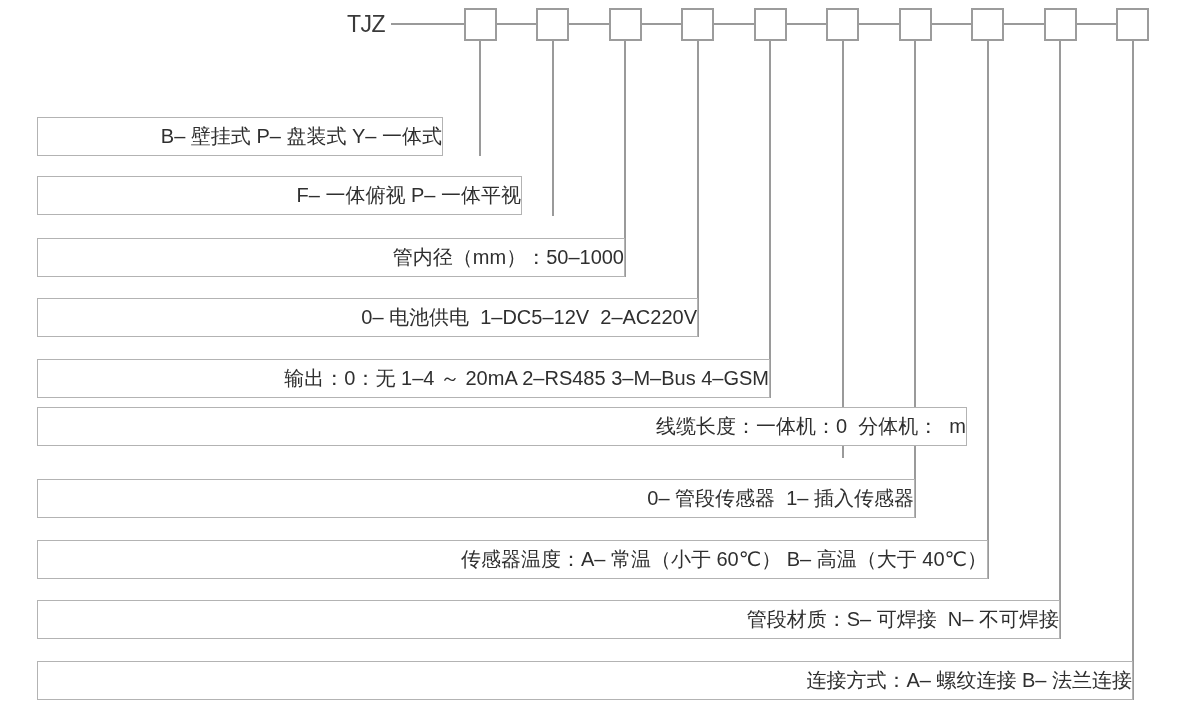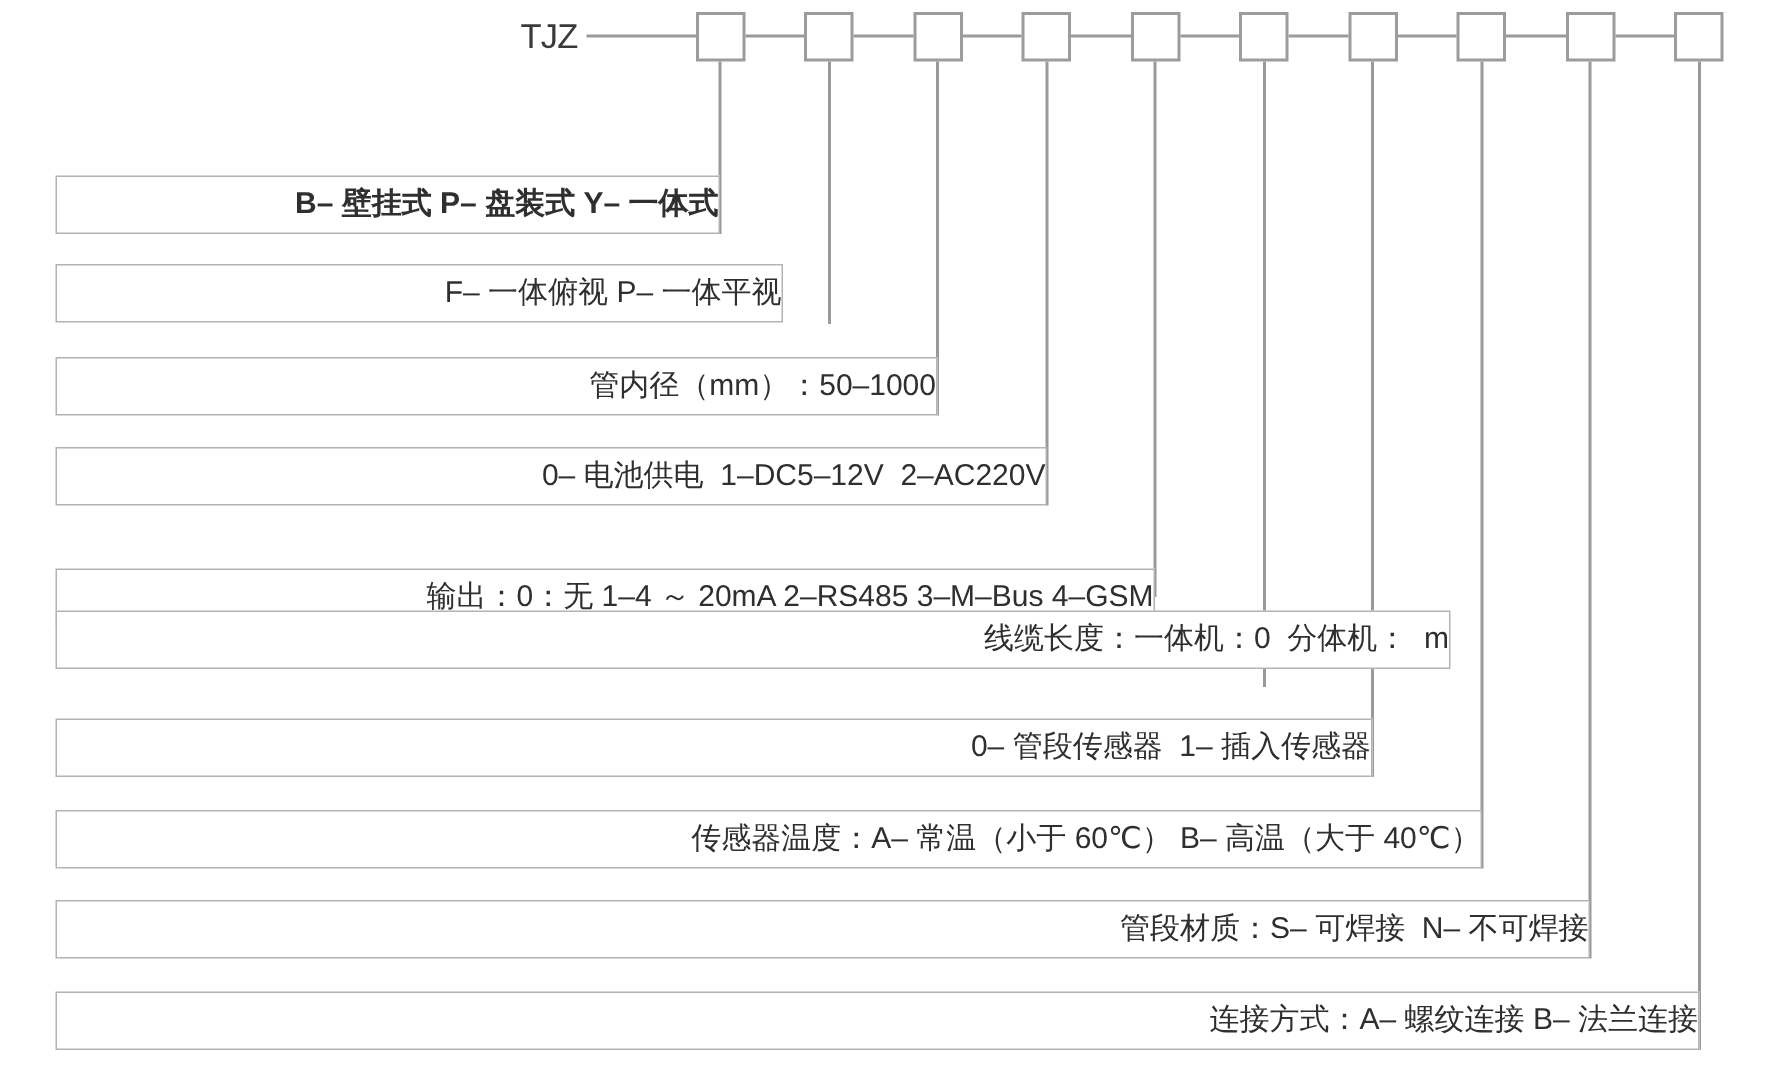--- a/index.html
+++ b/index.html
@@ -64,41 +64,41 @@
     white-space: pre;
   }
 </style>
 </head>
 <body>
 
 <div id="stage">
   <span class="prefix-label" style="color: rgb(58, 58, 58);">TJZ</span>
 <div class="trunk-line" style="width: 742px; background: rgb(154, 154, 154);"></div>
     <div class="v-connector" style="left: 479px; height: 116px; background: rgb(154, 154, 154);"></div>
-    <div class="option-row" style="top: 117px; width: 443px; border: 1.5px solid rgb(179, 179, 179); font-weight: bold;">
+    <div class="option-row" style="top: 117px; width: 406px; border: 1.5px solid rgb(179, 179, 179);">
       <span style="color: rgb(47, 47, 47);">B– 壁挂式 P– 盘装式 Y– 一体式</span>
     </div>
     <div class="code-box" style="left: 464px; border: 2px solid rgb(156, 156, 156);"></div>
     <div class="v-connector" style="left: 552px; height: 176px; background: rgb(154, 154, 154);"></div>
     <div class="option-row" style="top: 176px; width: 485px; border: 1.5px solid rgb(179, 179, 179);">
       <span style="color: rgb(47, 47, 47);">F– 一体俯视 P– 一体平视</span>
     </div>
     <div class="code-box" style="left: 536px; border: 2px solid rgb(156, 156, 156);"></div>
     <div class="v-connector" style="left: 624px; height: 237px; background: rgb(154, 154, 154);"></div>
     <div class="option-row" style="top: 238px; width: 588px; border: 1.5px solid rgb(179, 179, 179);">
       <span style="color: rgb(47, 47, 47);">管内径（mm）：50–1000</span>
     </div>
     <div class="code-box" style="left: 609px; border: 2px solid rgb(156, 156, 156);"></div>
     <div class="v-connector" style="left: 697px; height: 297px; background: rgb(154, 154, 154);"></div>
     <div class="option-row" style="top: 298px; width: 661px; border: 1.5px solid rgb(179, 179, 179);">
       <span style="color: rgb(47, 47, 47);">0– 电池供电  1–DC5–12V  2–AC220V</span>
     </div>
     <div class="code-box" style="left: 681px; border: 2px solid rgb(156, 156, 156);"></div>
     <div class="v-connector" style="left: 769px; height: 358px; background: rgb(154, 154, 154);"></div>
-    <div class="option-row" style="top: 359px; width: 733px; border: 1.5px solid rgb(179, 179, 179); margin-top: 20px;">
+    <div class="option-row" style="top: 359px; width: 733px; border: 1.5px solid rgb(179, 179, 179);">
       <span style="color: rgb(47, 47, 47);">输出：0：无 1–4 ～ 20mA 2–RS485 3–M–Bus 4–GSM</span>
     </div>
     <div class="code-box" style="left: 754px; border: 2px solid rgb(156, 156, 156);"></div>
     <div class="v-connector" style="left: 842px; height: 418px; background: rgb(154, 154, 154);"></div>
     <div class="option-row" style="top: 407px; width: 930px; border: 1.5px solid rgb(179, 179, 179);">
       <span style="color: rgb(47, 47, 47);">线缆长度：一体机：0  分体机：  m</span>
     </div>
     <div class="code-box" style="left: 826px; border: 2px solid rgb(156, 156, 156);"></div>
     <div class="v-connector" style="left: 914px; height: 478px; background: rgb(154, 154, 154);"></div>
     <div class="option-row" style="top: 479px; width: 878px; border: 1.5px solid rgb(179, 179, 179);">

